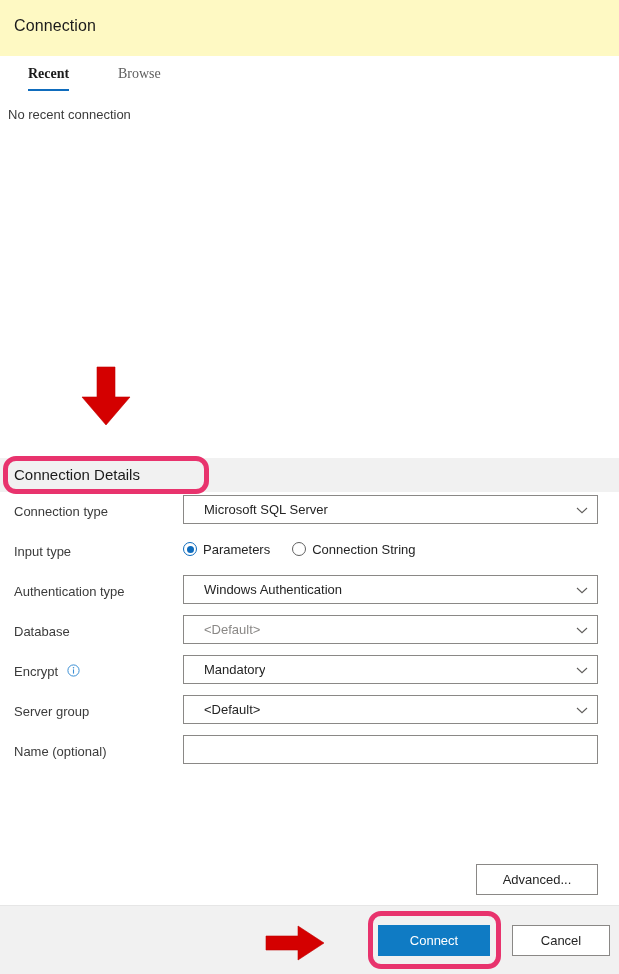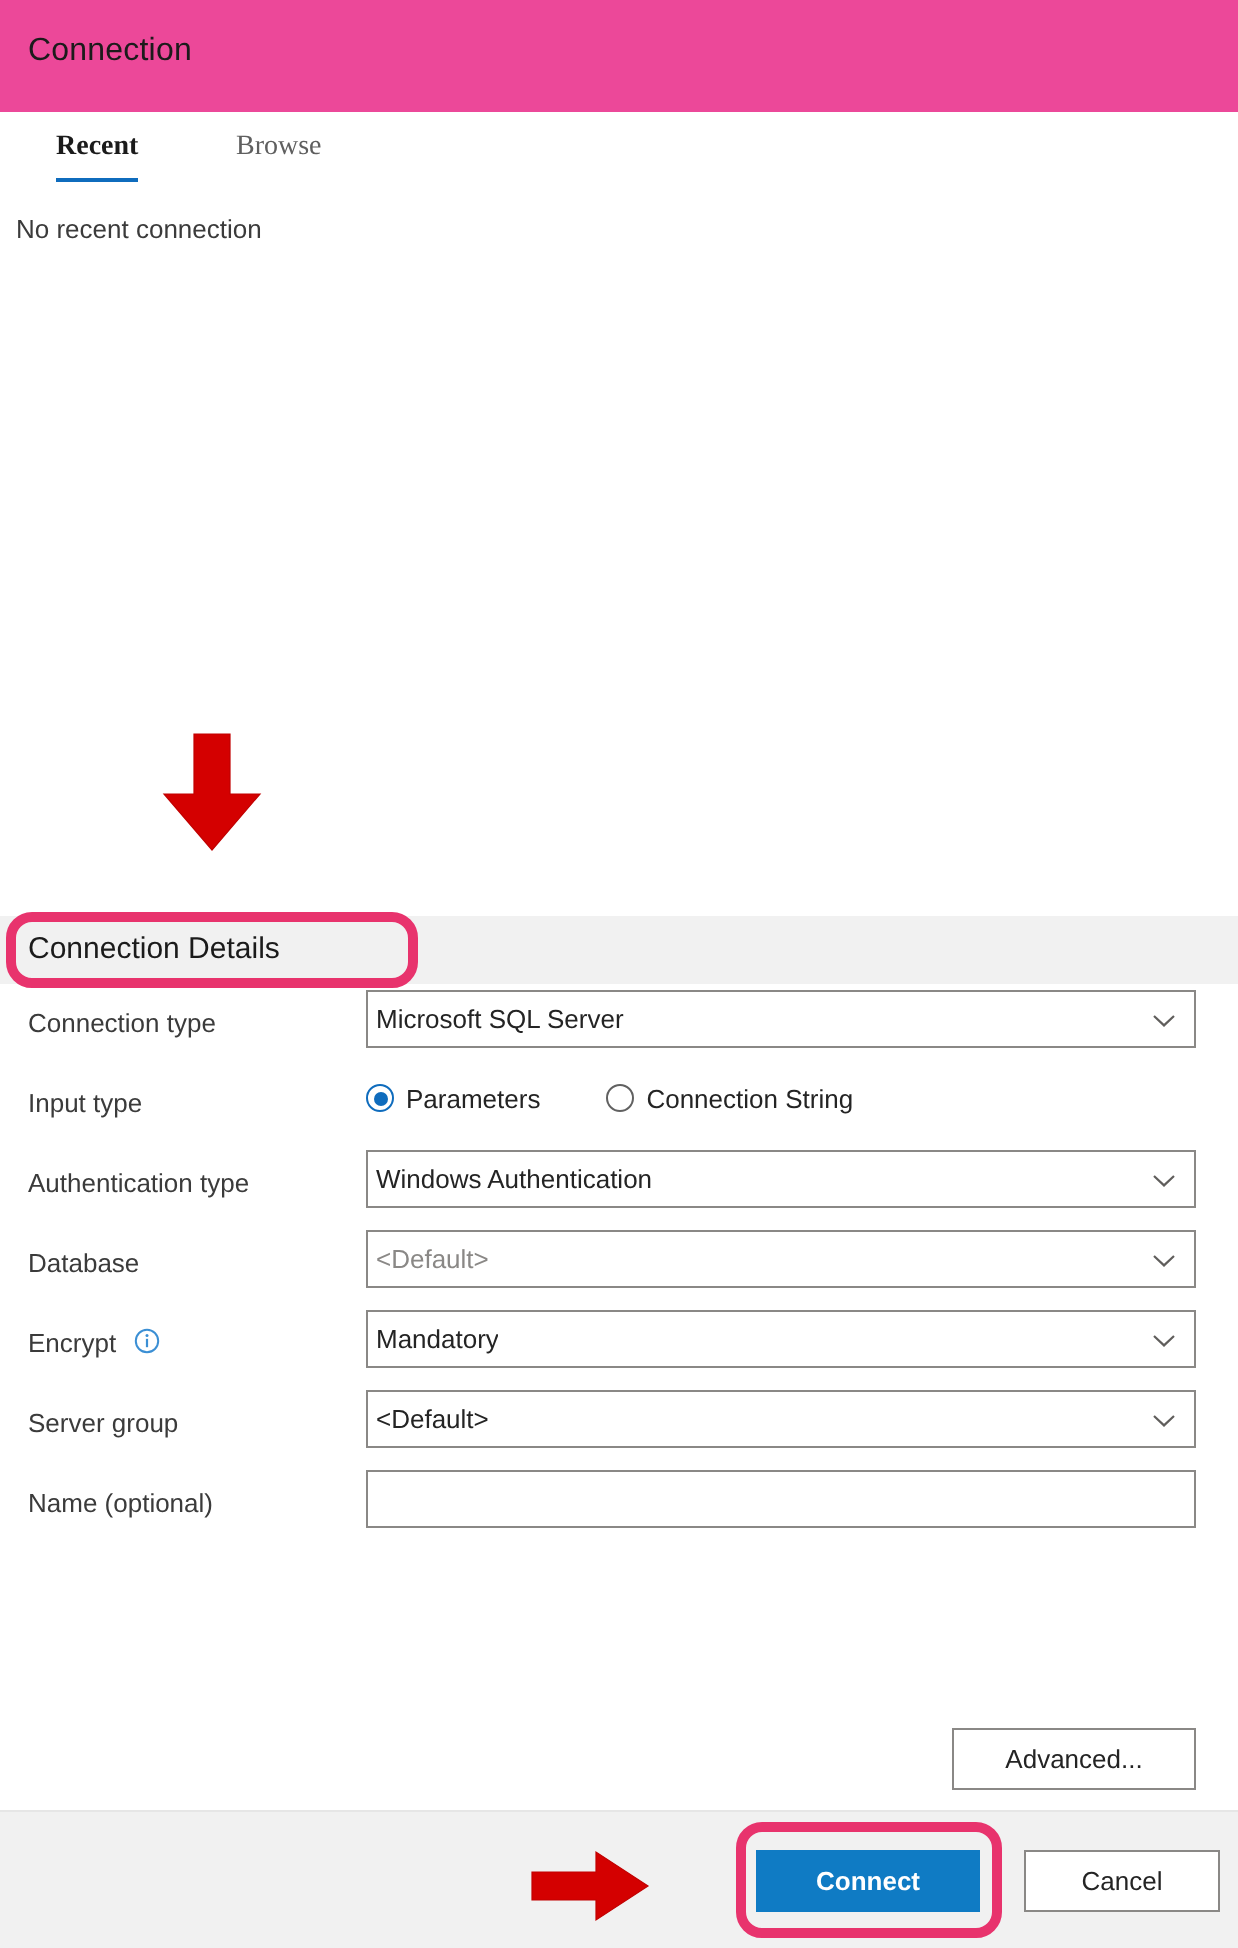--- a/index.html
+++ b/index.html
@@ -15,21 +15,21 @@
     color: #242424;
     overflow: hidden;
     position: relative;
   }
 
   
   #titlebar {
     position: absolute;
     left: 0; top: 0;
     width: 619px; height: 56px;
-    background: #ec4899;
+    background: #fef9c3;
     border-bottom: 1px solid #f1f1f1;
   }
   #titlebar .title {
     position: absolute;
     left: 14px; top: 17px;
     font-size: 16px;
     color: #1b1b1b;
     letter-spacing: .1px;
   }
 
@@ -117,21 +117,21 @@
     top: 3px;
     width: 415px;
     height: 29px;
     box-sizing: border-box;
     background: #ffffff;
     border: 1px solid #8a8886;
     display: flex;
     align-items: center;
   }
   .ctl .val {
-    margin-left: 4px;
+    margin-left: 20px;
     font-size: 13px;
     color: #242424;
     white-space: nowrap;
     overflow: hidden;
   }
   .ctl .val.placeholder {
     color: #8a8886;
   }
   .ctl.focused {
     border: 1px solid #1b7ea6;
@@ -155,21 +155,20 @@
   }
 
   
   .radios {
     position: absolute;
     left: 183px;
     top: 4px;
     display: flex;
     align-items: center;
     height: 26px;
-    gap: 11px;
   }
   .radio-opt {
     display: flex;
     align-items: center;
     margin-right: 22px;
     cursor: pointer;
   }
   .rdo {
     width: 14px; height: 14px;
     border-radius: 50%;
@@ -225,21 +224,21 @@
     position: absolute;
     left: 378px;
     top: 925px;
     width: 112px;
     height: 31px;
     box-sizing: border-box;
     background: #0f7bc4;
     border: 1px solid #0f7bc4;
     color: #ffffff;
     font-size: 13px;
-    font-weight: bold;
+    font-weight: normal;
     display: flex;
     align-items: center;
     justify-content: center;
     cursor: pointer;
   }
   #cancel-btn {
     position: absolute;
     left: 512px;
     top: 925px;
     width: 98px;

